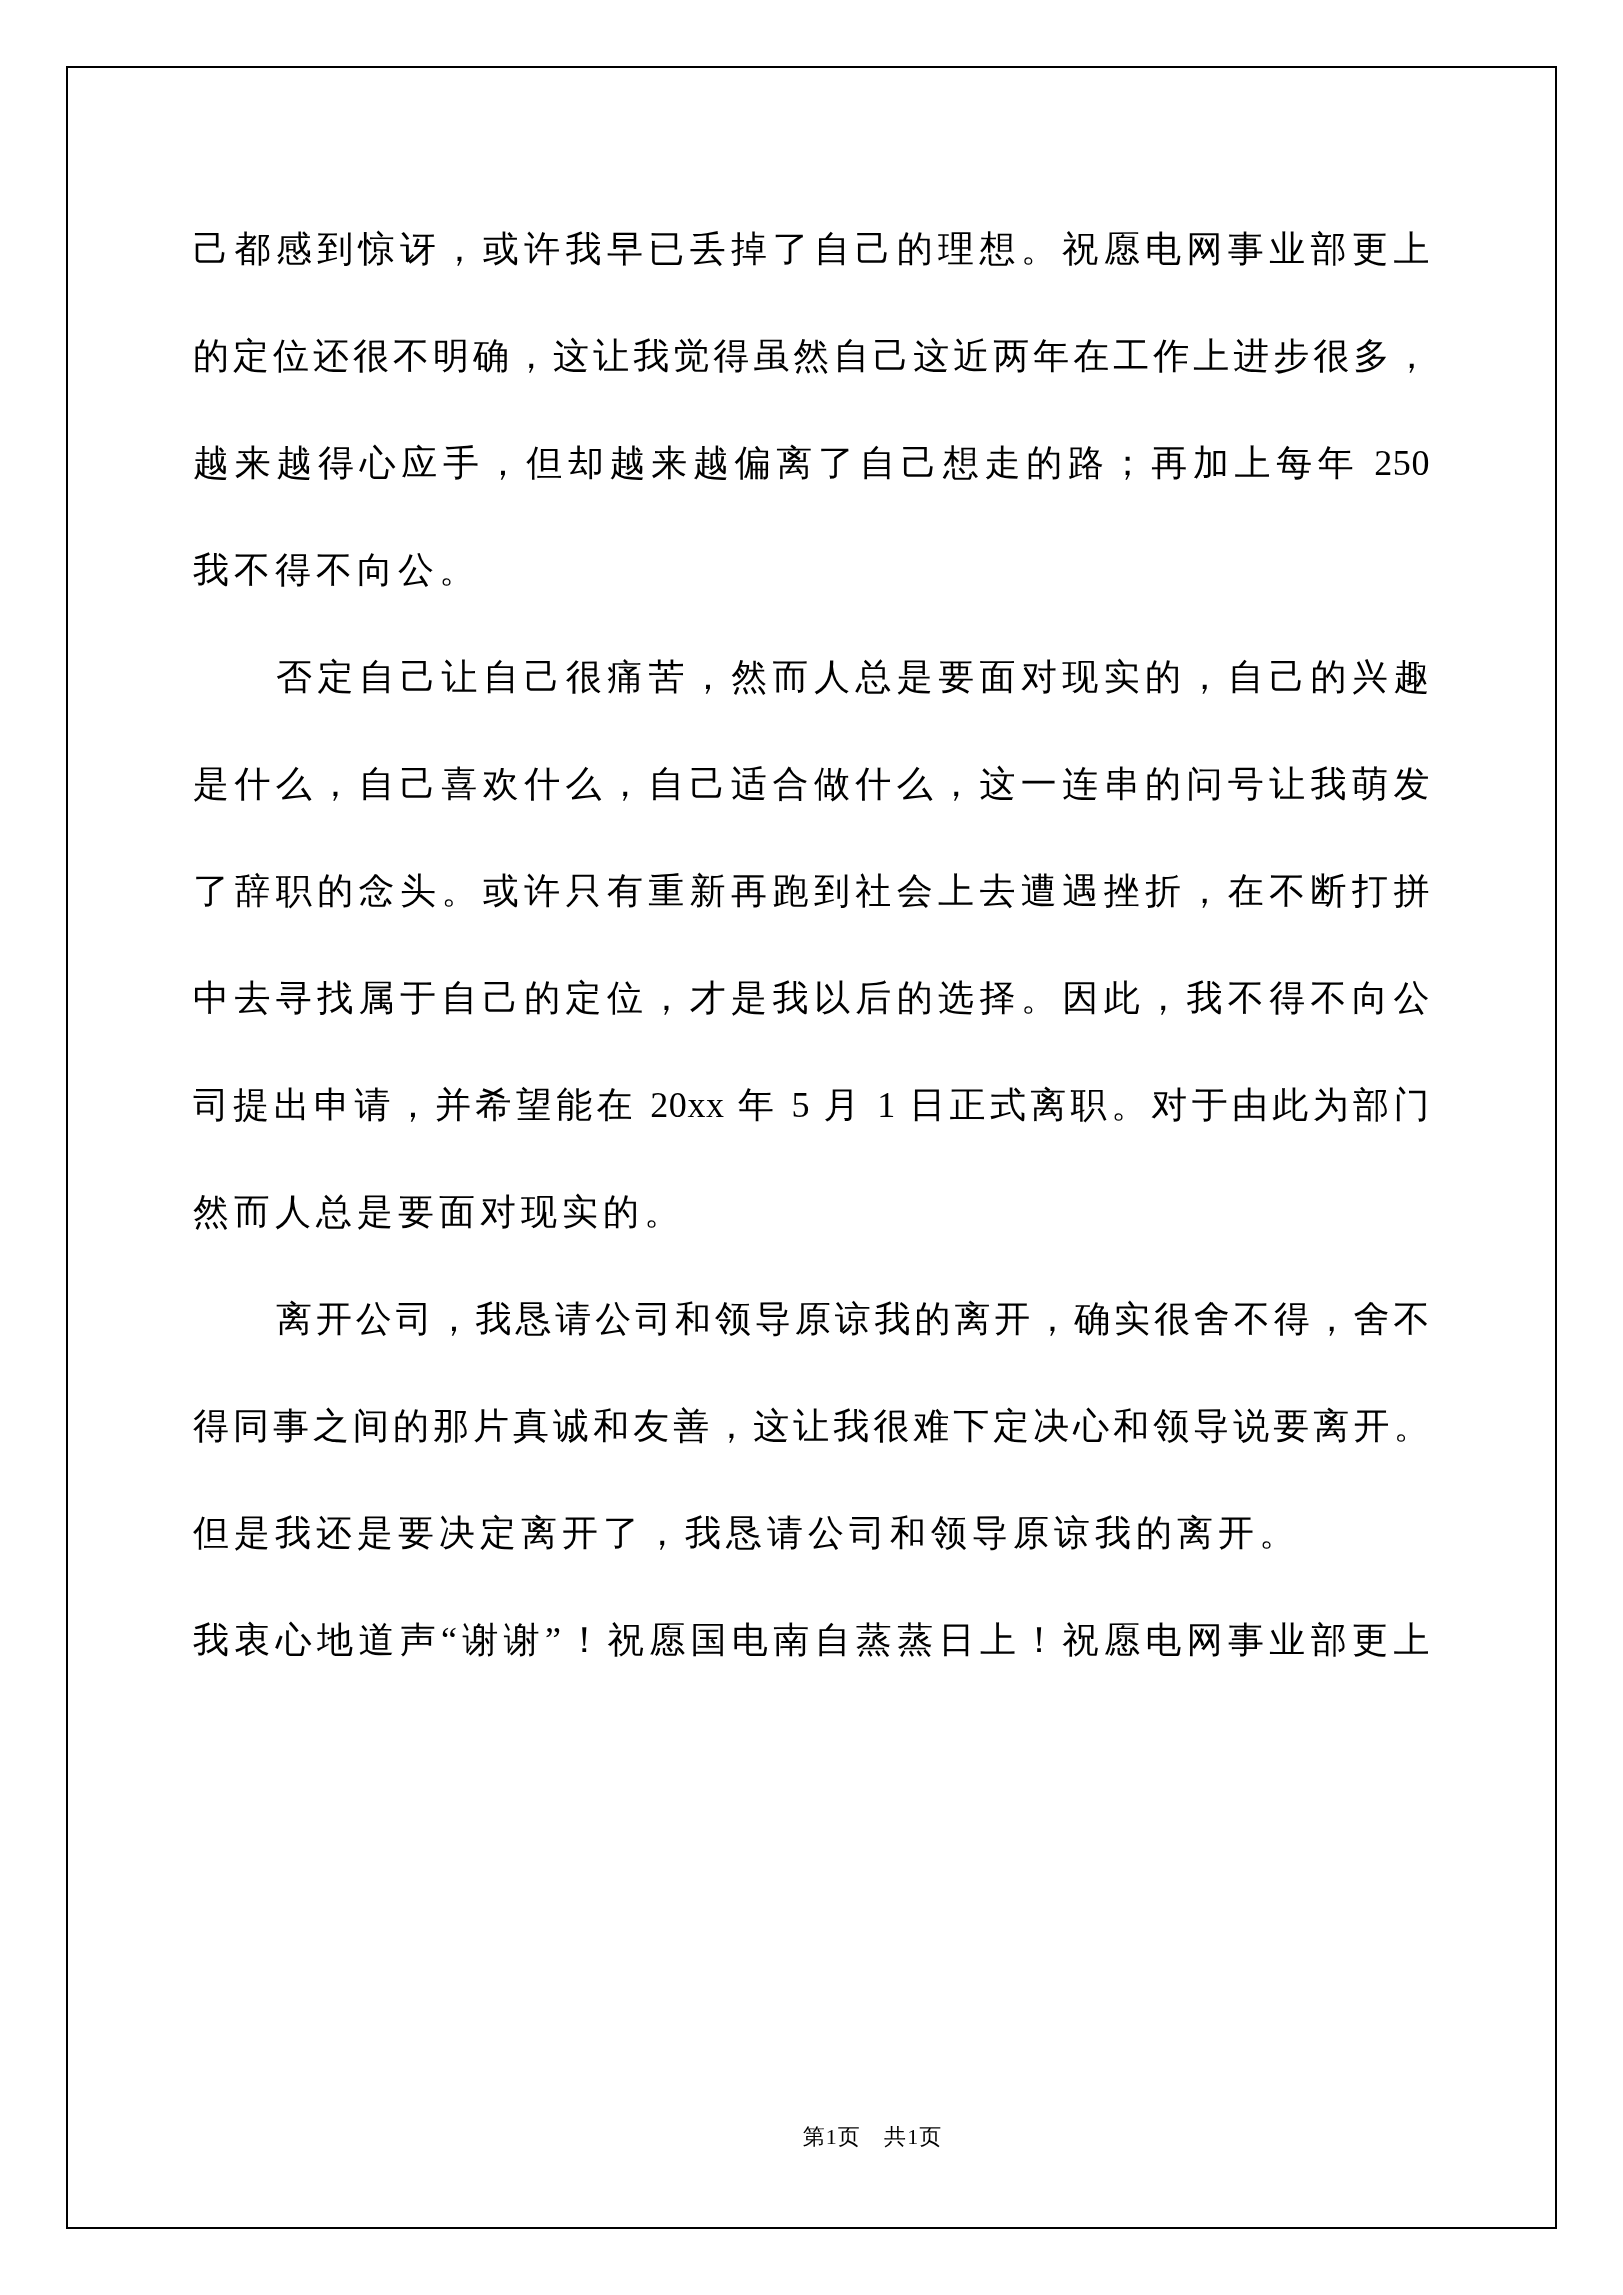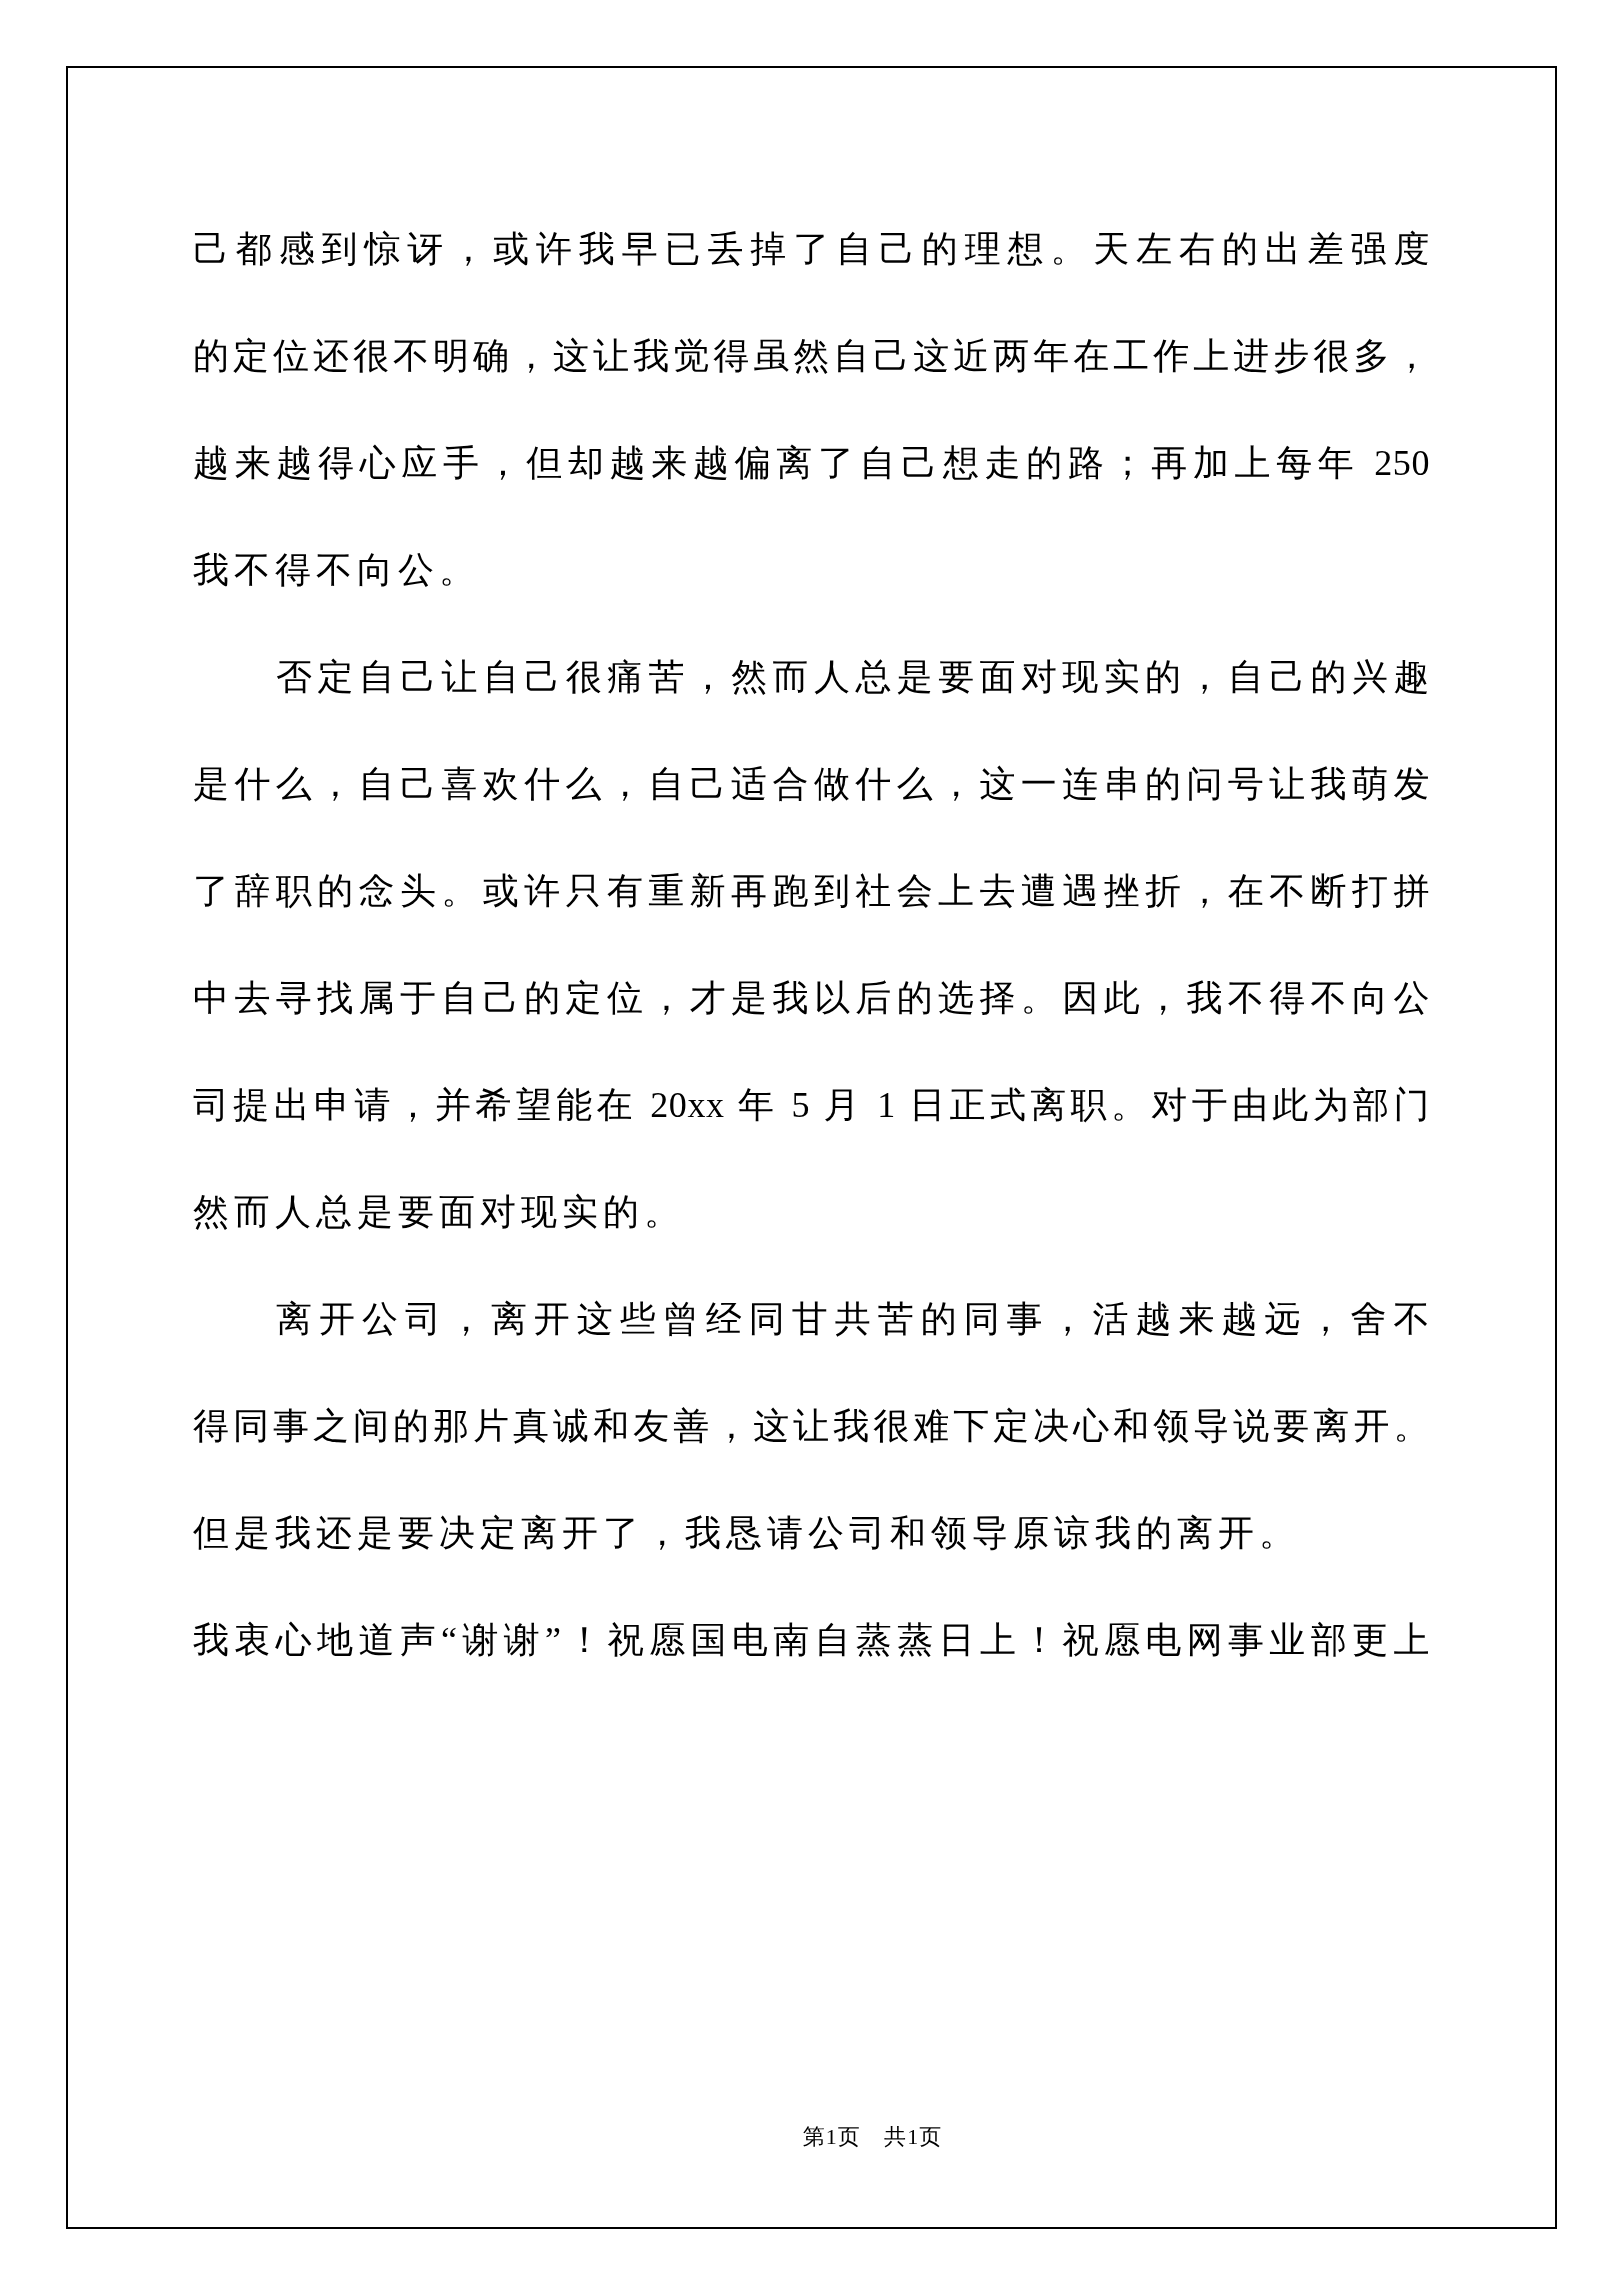--- a/index.html
+++ b/index.html
@@ -62,30 +62,30 @@
     letter-spacing: 1.1px;
     white-space: pre;
   }
 </style>
 </head>
 <body>
 
 <div class="page">
   <div class="frame"></div>
   <div class="text-body" id="text-body">
-      <div class="line">己都感到惊讶，或许我早已丢掉了自己的理想。天左右的出差强度</div>
+      <div class="line">己都感到惊讶，或许我早已丢掉了自己的理想。祝愿电网事业部更上</div>
       <div class="line">的定位还很不明确，这让我觉得虽然自己这近两年在工作上进步很多，</div>
       <div class="line">越来越得心应手，但却越来越偏离了自己想走的路；再加上每年 250</div>
       <div class="line no-justify">我不得不向公。</div>
       <div class="line indent">否定自己让自己很痛苦，然而人总是要面对现实的，自己的兴趣</div>
       <div class="line">是什么，自己喜欢什么，自己适合做什么，这一连串的问号让我萌发</div>
       <div class="line">了辞职的念头。或许只有重新再跑到社会上去遭遇挫折，在不断打拼</div>
       <div class="line">中去寻找属于自己的定位，才是我以后的选择。因此，我不得不向公</div>
       <div class="line">司提出申请，并希望能在 20xx 年 5 月 1 日正式离职。对于由此为部门</div>
       <div class="line no-justify">然而人总是要面对现实的。</div>
-      <div class="line indent">离开公司，离开这些曾经同甘共苦的同事，活越来越远，舍不</div>
+      <div class="line indent">离开公司，我恳请公司和领导原谅我的离开，确实很舍不得，舍不</div>
       <div class="line">得同事之间的那片真诚和友善，这让我很难下定决心和领导说要离开。</div>
       <div class="line no-justify">但是我还是要决定离开了，我恳请公司和领导原谅我的离开。</div>
       <div class="line">我衷心地道声“谢谢”！祝愿国电南自蒸蒸日上！祝愿电网事业部更上</div>
     </div>
   <div class="footer"><span>第1页　共1页</span></div>
 </div>
 
 
 </body></html>

